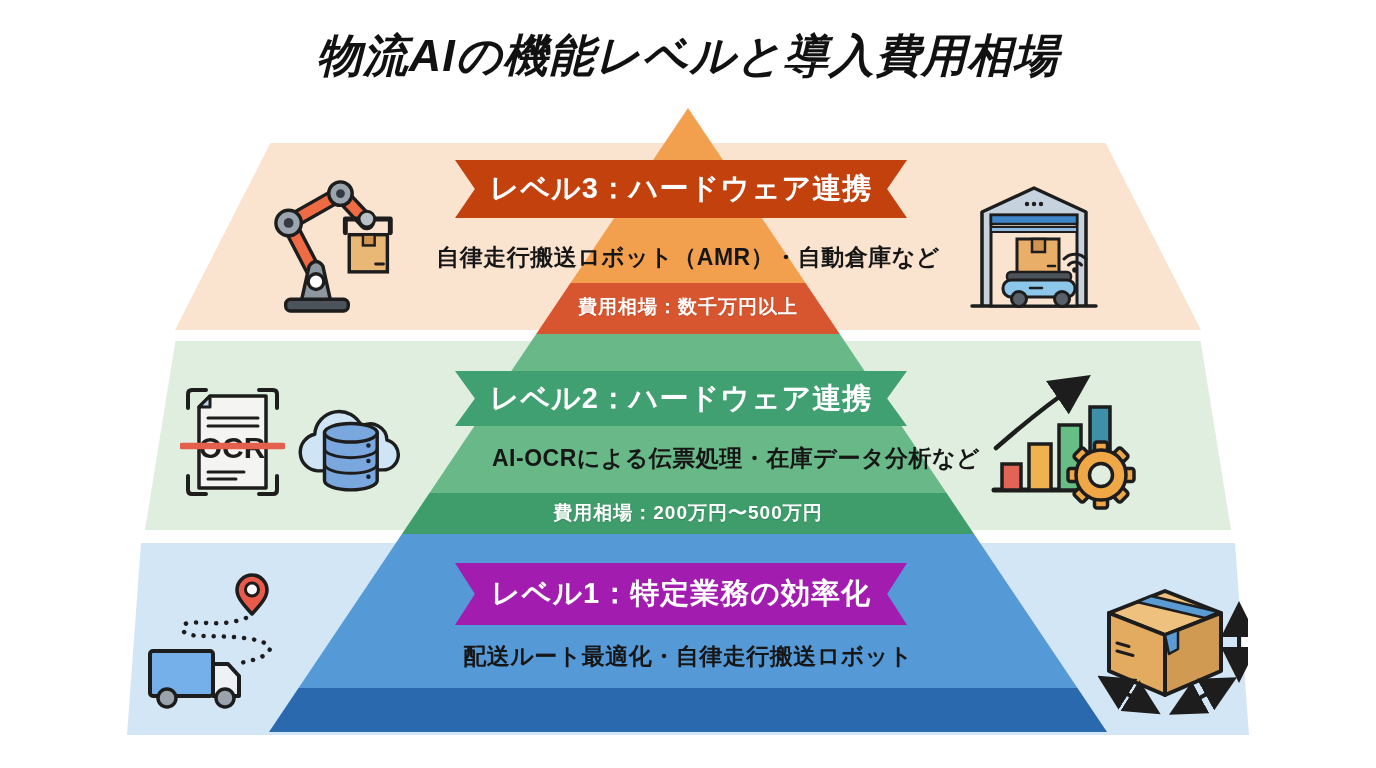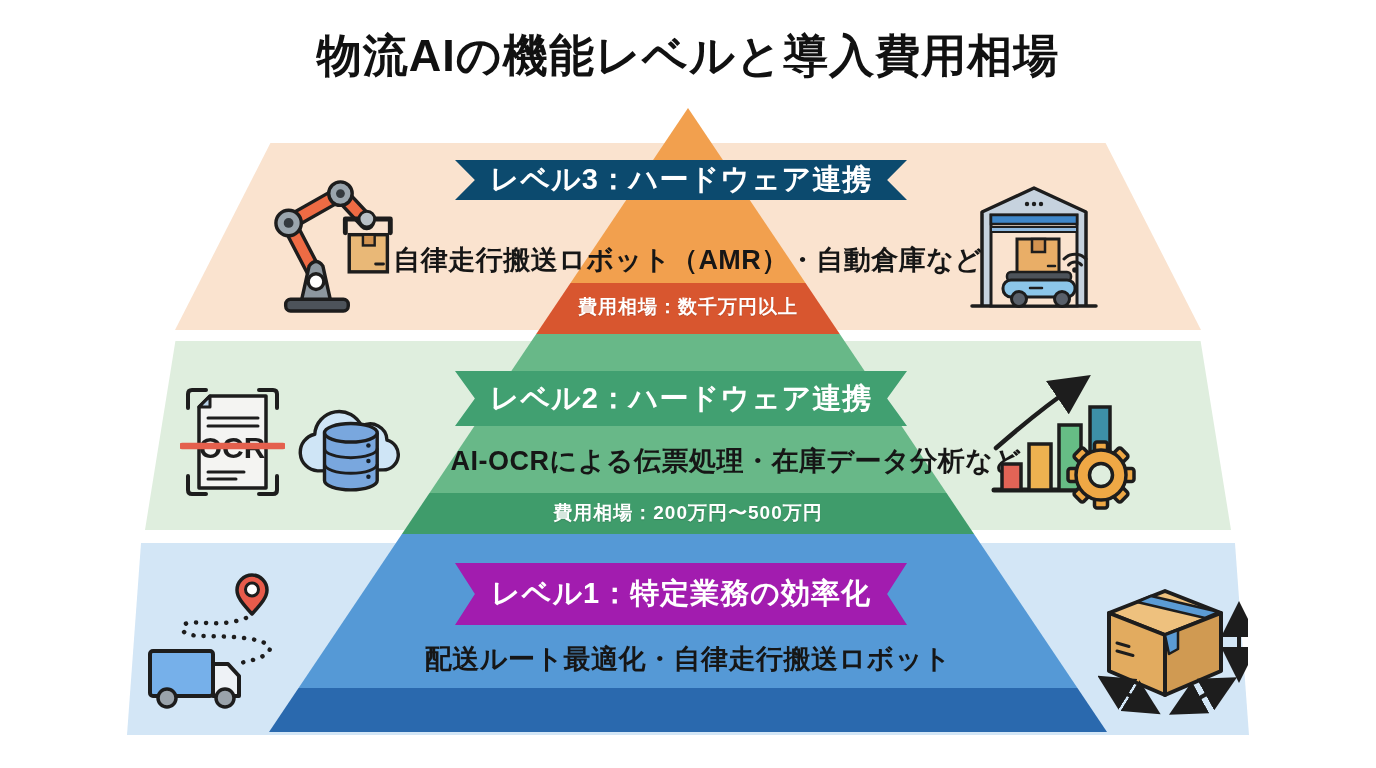--- a/index.html
+++ b/index.html
@@ -4,20 +4,21 @@
 <style>
   html,body { margin:0; padding:0; background:#ffffff; }
   .stage {
     position:relative; width:1376px; height:768px; background:#ffffff;
     overflow:hidden; font-family:"Liberation Sans","DejaVu Sans",sans-serif;
   }
   .title {
     position:absolute; top:26px; left:0; width:100%; margin:0;
     text-align:center; font-size:45px; font-weight:800; color:#111111;
     letter-spacing:1px;
+    font-style:italic;
   }
   
   .band { position:absolute; }
   .band3 { left:175px; top:143px; width:1026px; height:187px; background:#fae3cf;
            clip-path:polygon(9.3% 0, 90.7% 0, 100% 100%, 0 100%); }
   .band2 { left:145px; top:341px; width:1086px; height:189px; background:#dfeede;
            clip-path:polygon(2.8% 0, 97.2% 0, 100% 100%, 0 100%); }
   .band1 { left:127px; top:543px; width:1122px; height:192px; background:#d3e6f6;
            clip-path:polygon(1.25% 0, 98.75% 0, 100% 100%, 0 100%); }
   
@@ -35,26 +36,26 @@
           color:#ffffff; font-weight:700; font-size:19px; letter-spacing:1px;
           text-shadow:0 1px 1px rgba(0,0,0,0.15); }
   .cost3 { top:294px; }
   .cost2 { top:500px; }
   .cost1 { top:697px; }
   
   .ribbon { position:absolute; left:455px; width:452px;
             display:flex; align-items:center; justify-content:center;
             color:#ffffff; font-weight:800; font-size:29px; letter-spacing:1px;
             clip-path:polygon(0 0, 100% 0, 95.6% 50%, 100% 100%, 0 100%, 4.4% 50%); }
-  .ribbon3 { top:160px; height:40px; background:#0c4a6e; }
+  .ribbon3 { top:160px; height:58px; background:#c2410c; }
   .ribbon2 { top:371px; height:55px; background:#41a071; }
   .ribbon1 { top:563px; height:62px; background:#a21caf; }
   
   .desc { position:absolute; left:0; width:1376px; text-align:center;
-          font-weight:800; font-size:27px; color:#161616; letter-spacing:0.5px; }
+          font-weight:800; font-size:23px; color:#161616; letter-spacing:0.5px; }
   .desc3 { top:242px; }
   .desc2 { top:443px;padding-left:48px; }
   .desc1 { top:641px; }
   .icon { position:absolute; }
 </style>
 </head>
 <body>
 
 <div class="stage">
 

